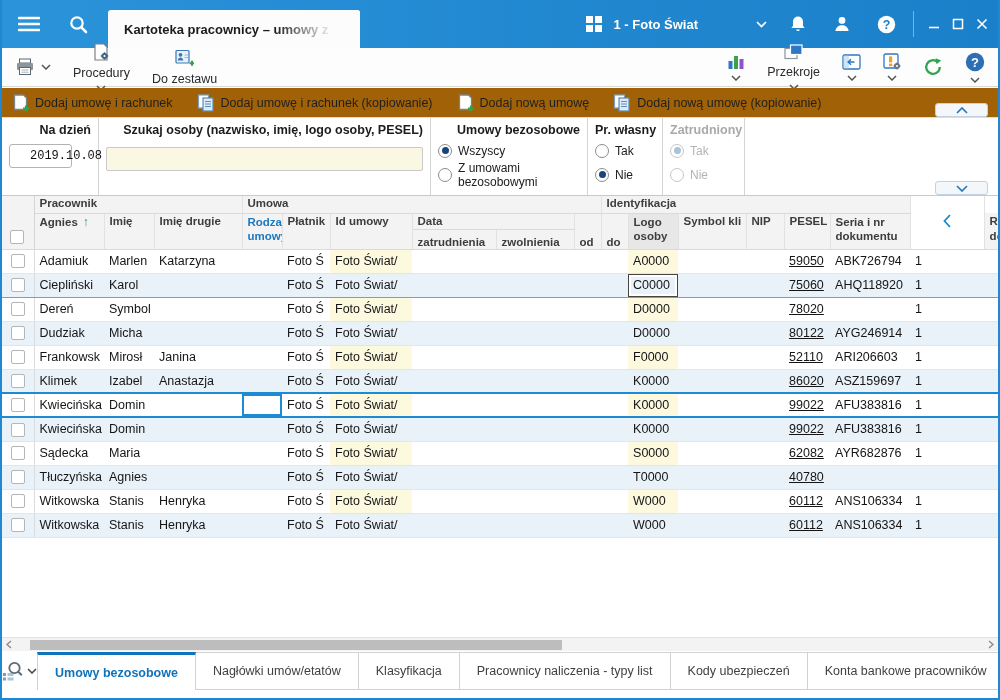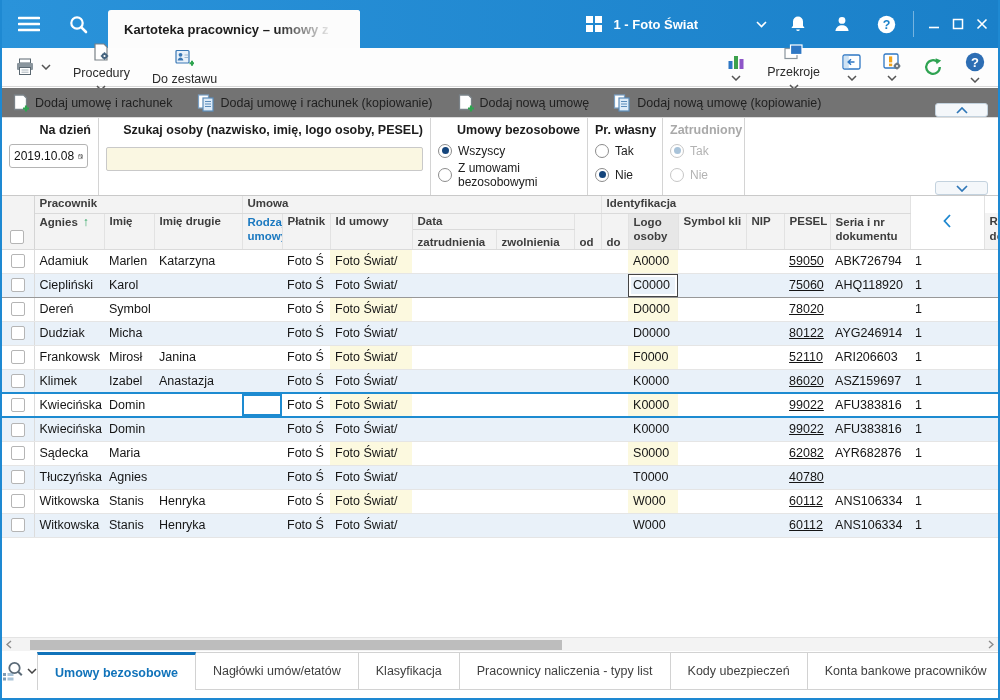--- a/index.html
+++ b/index.html
@@ -31,34 +31,34 @@
   
   .toolbar{position:absolute;left:0;top:48px;width:996px;height:39px;box-sizing:border-box;
     background:#fdfdfd;border-bottom:1px solid #d8d8d8;display:flex;align-items:center;padding:0 10px;}
   .tool{display:flex;align-items:center;gap:5px;background:none;border:none;padding:2px 3px;
     font-family:inherit;font-size:12.5px;color:#2b2b2b;cursor:pointer;white-space:nowrap;flex-direction:column;}
   .tool .chev{color:#555;display:flex;}
   .tgap{margin-left:16px;}
 
   
   .actions{position:absolute;left:0;top:88px;width:996px;height:29px;box-sizing:border-box;
-    background:#737373;display:flex;align-items:center;gap:24px;padding:0 10px;}
+    background:#a16207;display:flex;align-items:center;gap:24px;padding:0 10px;}
   .action{display:flex;align-items:center;gap:6px;background:none;border:none;padding:0;
     font-family:inherit;font-size:12.5px;color:#1f1f1f;cursor:pointer;white-space:nowrap;}
 
   
   .filters{position:absolute;left:0;top:117px;width:996px;height:79px;box-sizing:border-box;
     background:#fff;border-top:1px solid #dcdcdc;border-bottom:1px solid #c9c9c9;}
   .fsec{position:absolute;top:0;bottom:0;border-right:1px solid #d4d4d4;padding:5px 7px;box-sizing:border-box;}
   .fs1{left:0;width:97px;}.fs2{left:97px;width:332px;}.fs3{left:429px;width:157px;}
   .fs4{left:586px;width:75px;}.fs5{left:661px;width:82px;}
   .flabel{display:block;font-size:12.5px;font-weight:bold;color:#1c1c1c;margin-bottom:3px;white-space:nowrap;text-align:right;}
   .fs5 .flabel{color:#a9a9a9;}
-  .date-box{display:flex;align-items:center;gap:4px;width:79px;height:24px;box-sizing:border-box;
-    border:1px solid #b4b4b4;border-radius:3px;padding:0 4px;font-size:12px;color:#111;margin-top:7px;cursor:text;}
+  .date-box{display:flex;align-items:center;gap:4px;width:63px;height:24px;box-sizing:border-box;
+    border:1px solid #b4b4b4;border-radius:3px;padding:0 20px;font-size:12px;color:#111;margin-top:7px;cursor:text;font-family:Liberation Mono, monospace;}
   .search-box{width:100%;height:24px;box-sizing:border-box;border:1px solid #c9c9c9;border-radius:2px;
     background:#faf7e2;font-family:inherit;font-size:12.5px;padding:0 6px;margin-top:7px;}
   .radio-row{display:flex;align-items:center;gap:6px;height:21px;margin-top:3px;font-size:12px;color:#202020;cursor:pointer;}
   .rd{width:14px;height:14px;border:1px solid #8c8c8c;border-radius:50%;background:#fff;position:relative;flex:none;box-sizing:border-box;}
   .rd.sel::after{content:"";position:absolute;left:2.5px;top:2.5px;width:7px;height:7px;border-radius:50%;background:#15457c;}
   .dis{color:#b3b3b3;cursor:default;}
   .dis .rd{border-color:#c6c6c6;}
   .dis .rd.sel::after{background:#a9c3d9;}
 
   .panel-collapse{position:absolute;right:10px;width:53px;height:14px;background:#f4f7fa;

